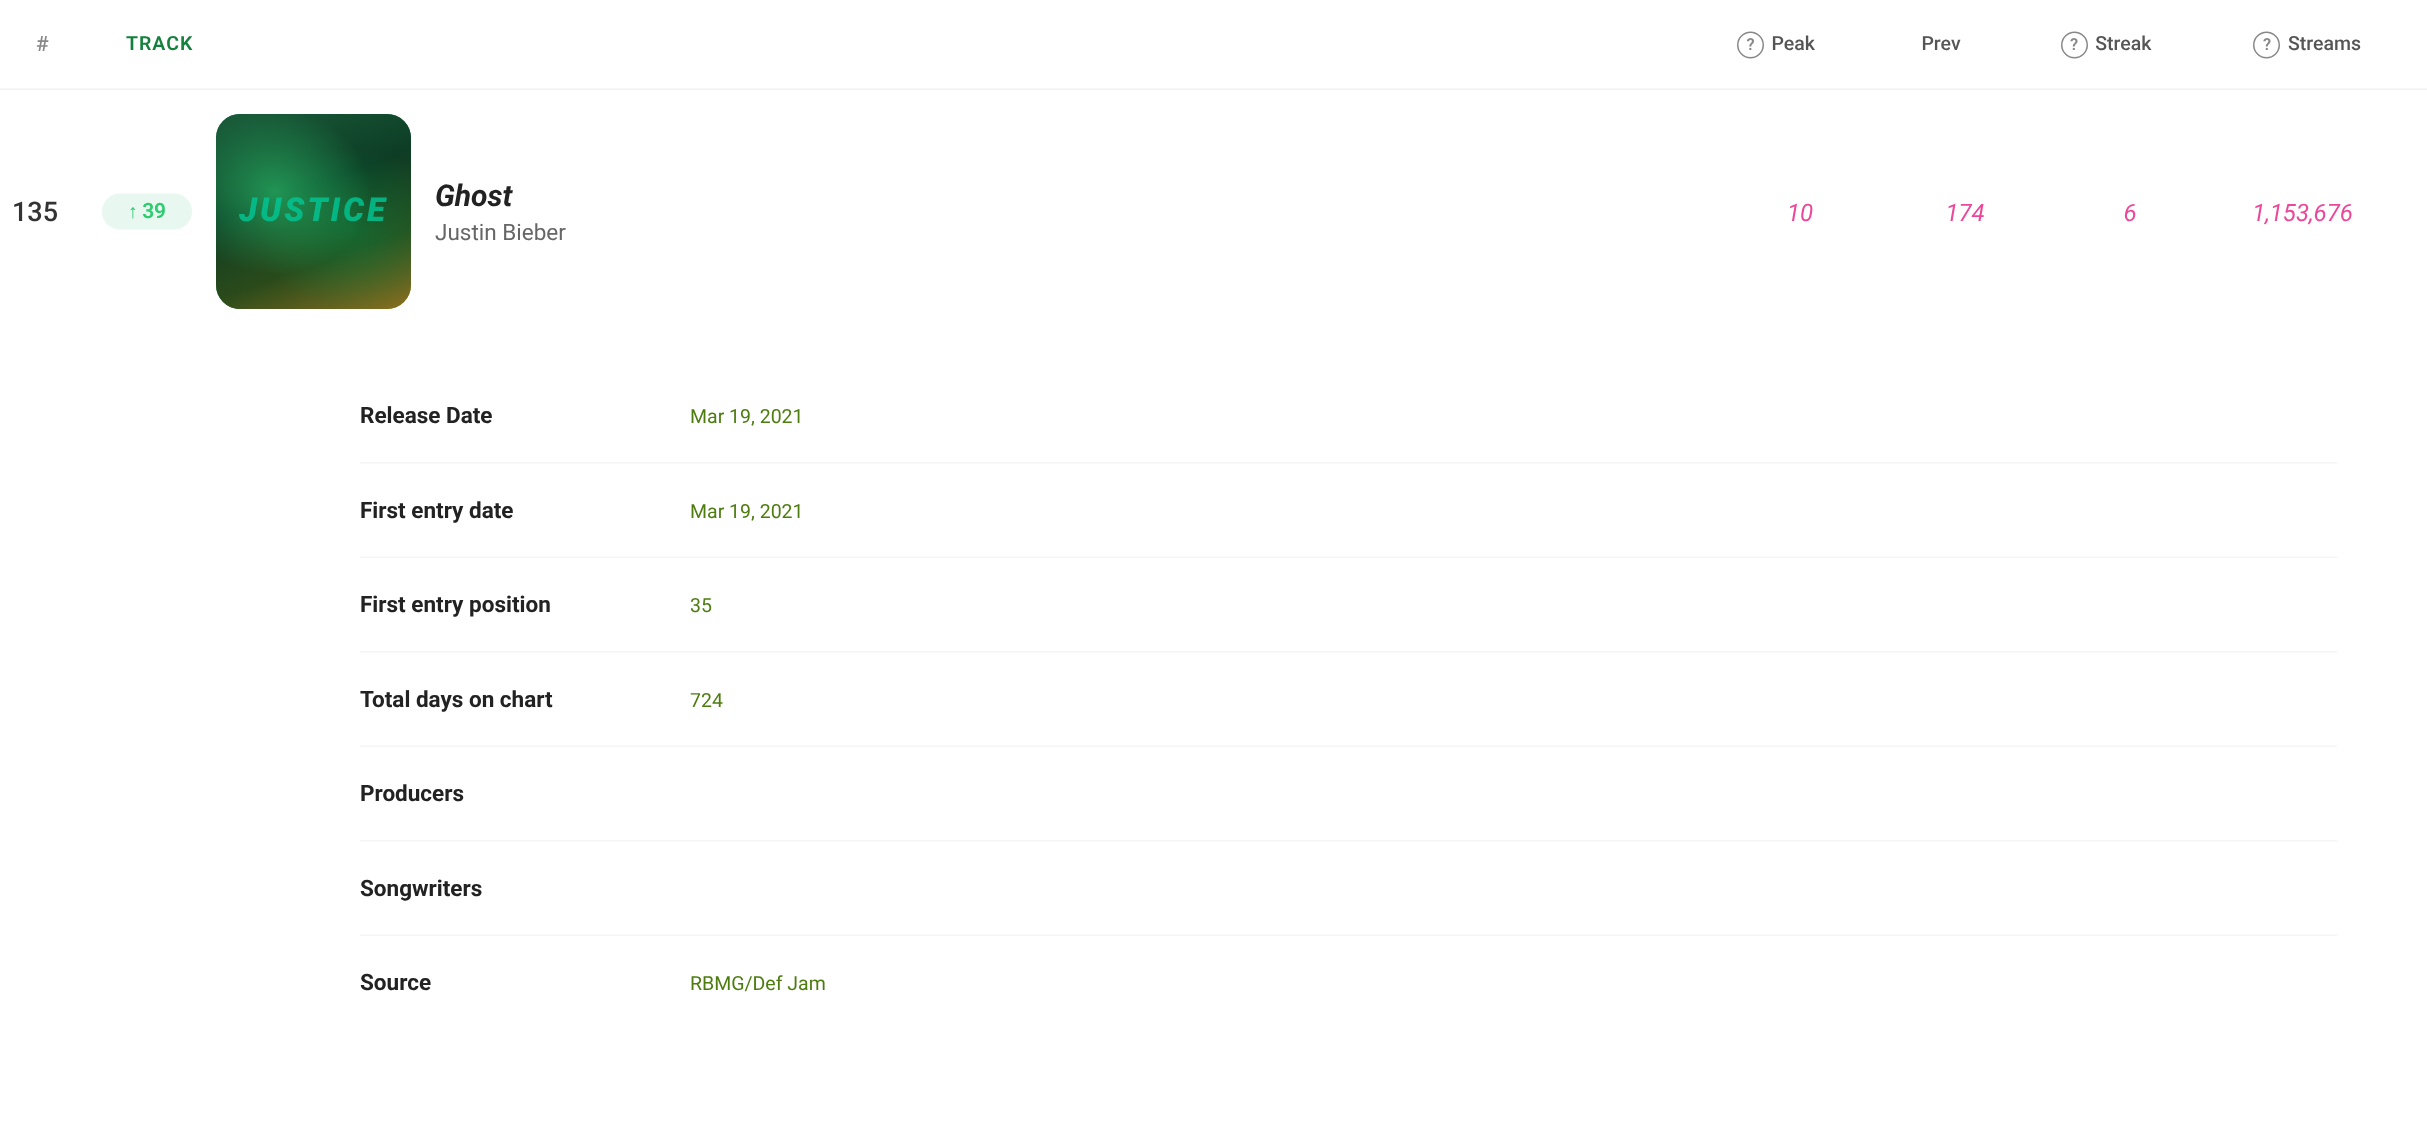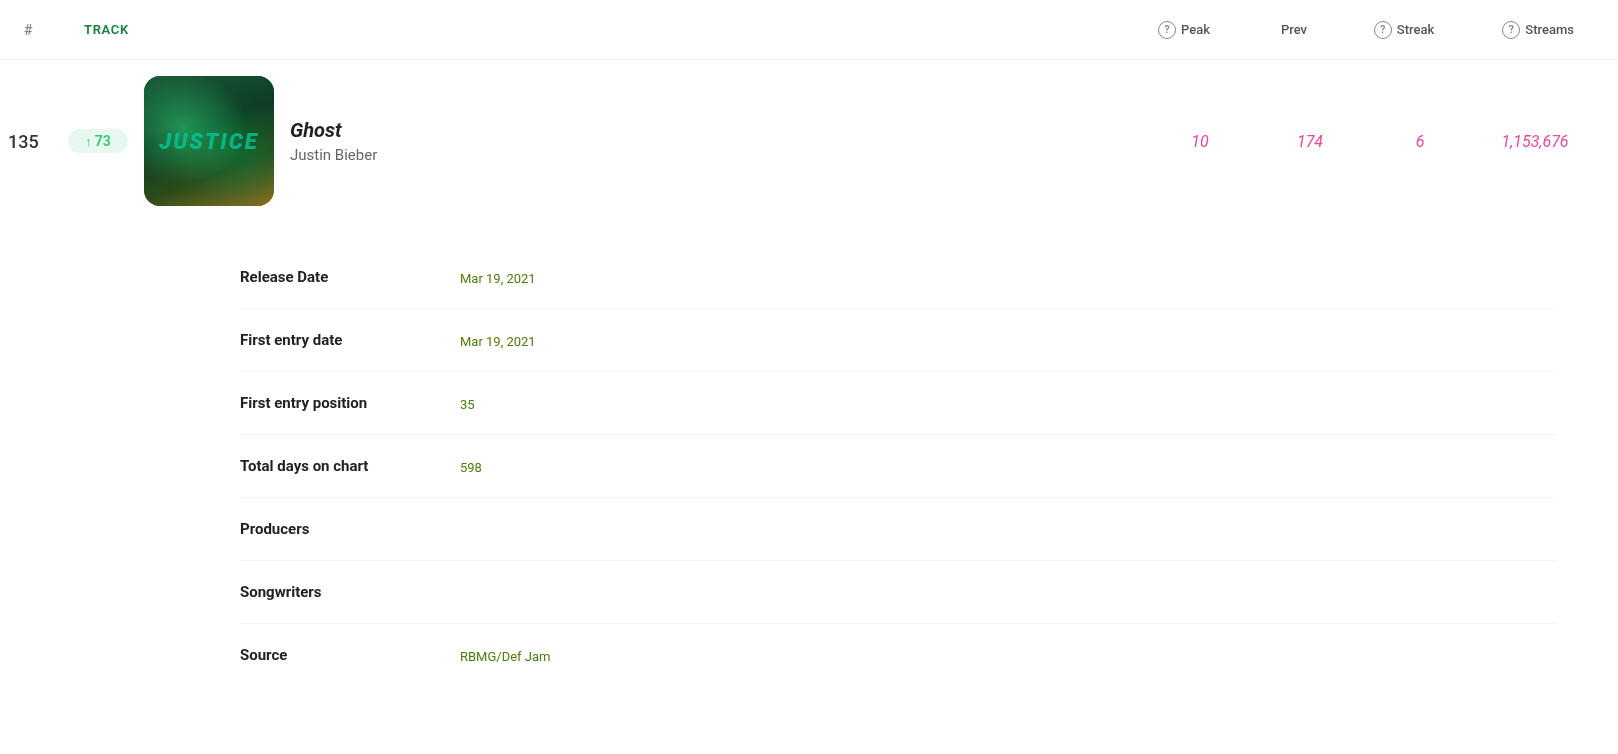--- a/index.html
+++ b/index.html
@@ -205,21 +205,21 @@
       <span class="help-icon">?</span>
       <span>Streams</span>
     </div>
   </div>
 </div>
 
 <div class="track-row">
   <div class="track-number">135</div>
   <div class="track-badge">
     <span class="arrow">↑</span>
-    <span>73</span>
+    <span>39</span>
   </div>
   <div class="track-thumbnail">
     <div class="track-thumbnail-inner">
       <span class="track-thumbnail-text">JUSTICE</span>
     </div>
   </div>
   <div class="track-info">
     <div class="track-title">Ghost</div>
     <div class="track-artist">Justin Bieber</div>
   </div>
@@ -239,21 +239,21 @@
     <div class="detail-row">
       <div class="detail-label">First entry date</div>
       <div class="detail-value">Mar 19, 2021</div>
     </div>
     <div class="detail-row">
       <div class="detail-label">First entry position</div>
       <div class="detail-value">35</div>
     </div>
     <div class="detail-row">
       <div class="detail-label">Total days on chart</div>
-      <div class="detail-value">598</div>
+      <div class="detail-value">724</div>
     </div>
     <div class="detail-row">
       <div class="detail-label">Producers</div>
       <div class="detail-value"></div>
     </div>
     <div class="detail-row">
       <div class="detail-label">Songwriters</div>
       <div class="detail-value"></div>
     </div>
     <div class="detail-row">

